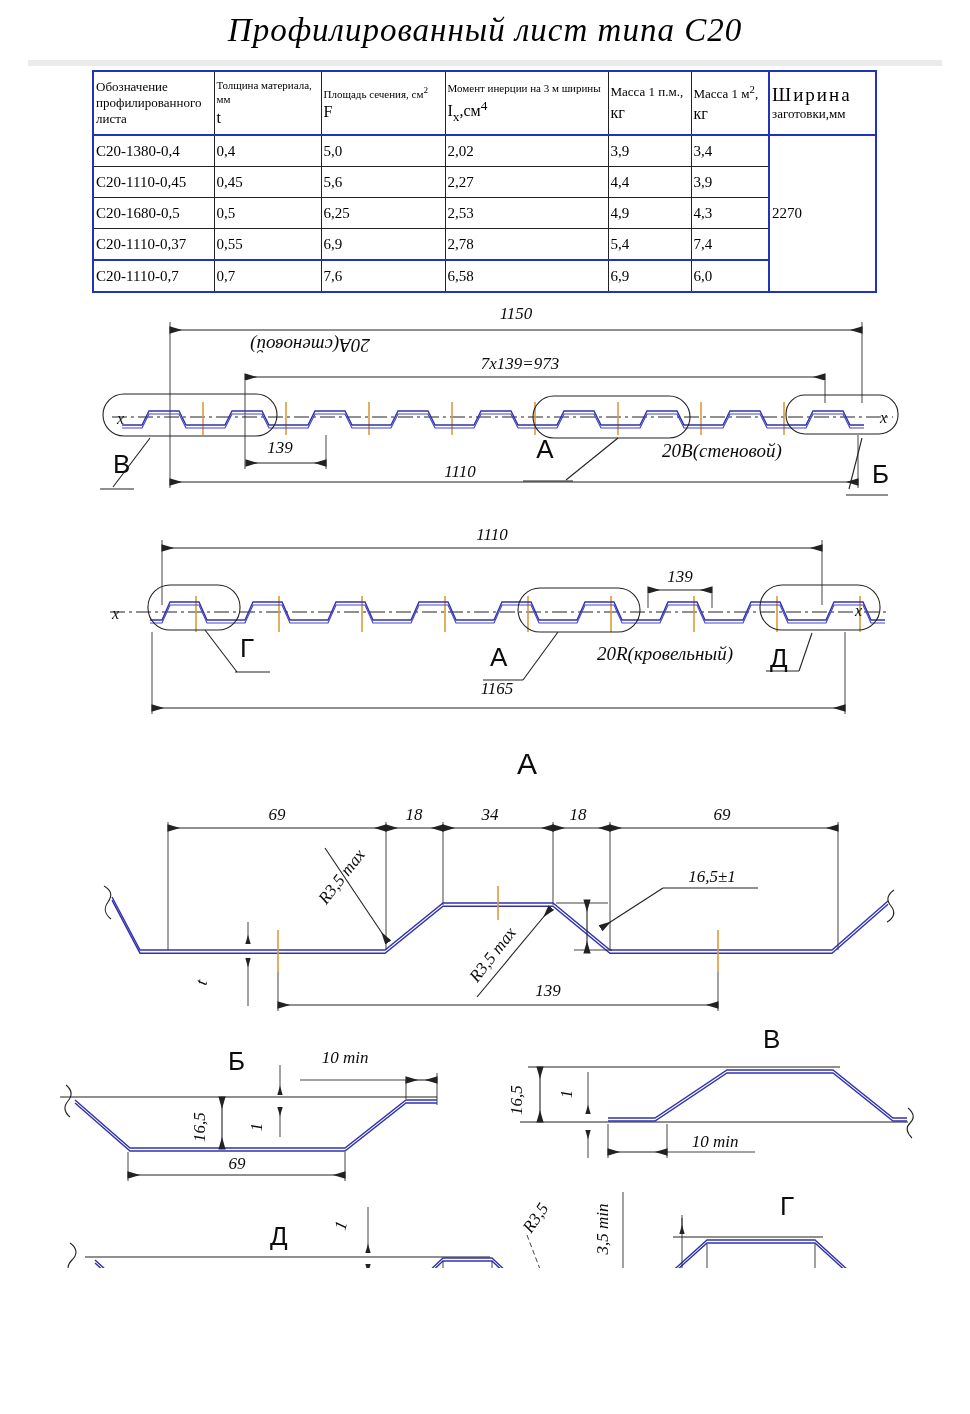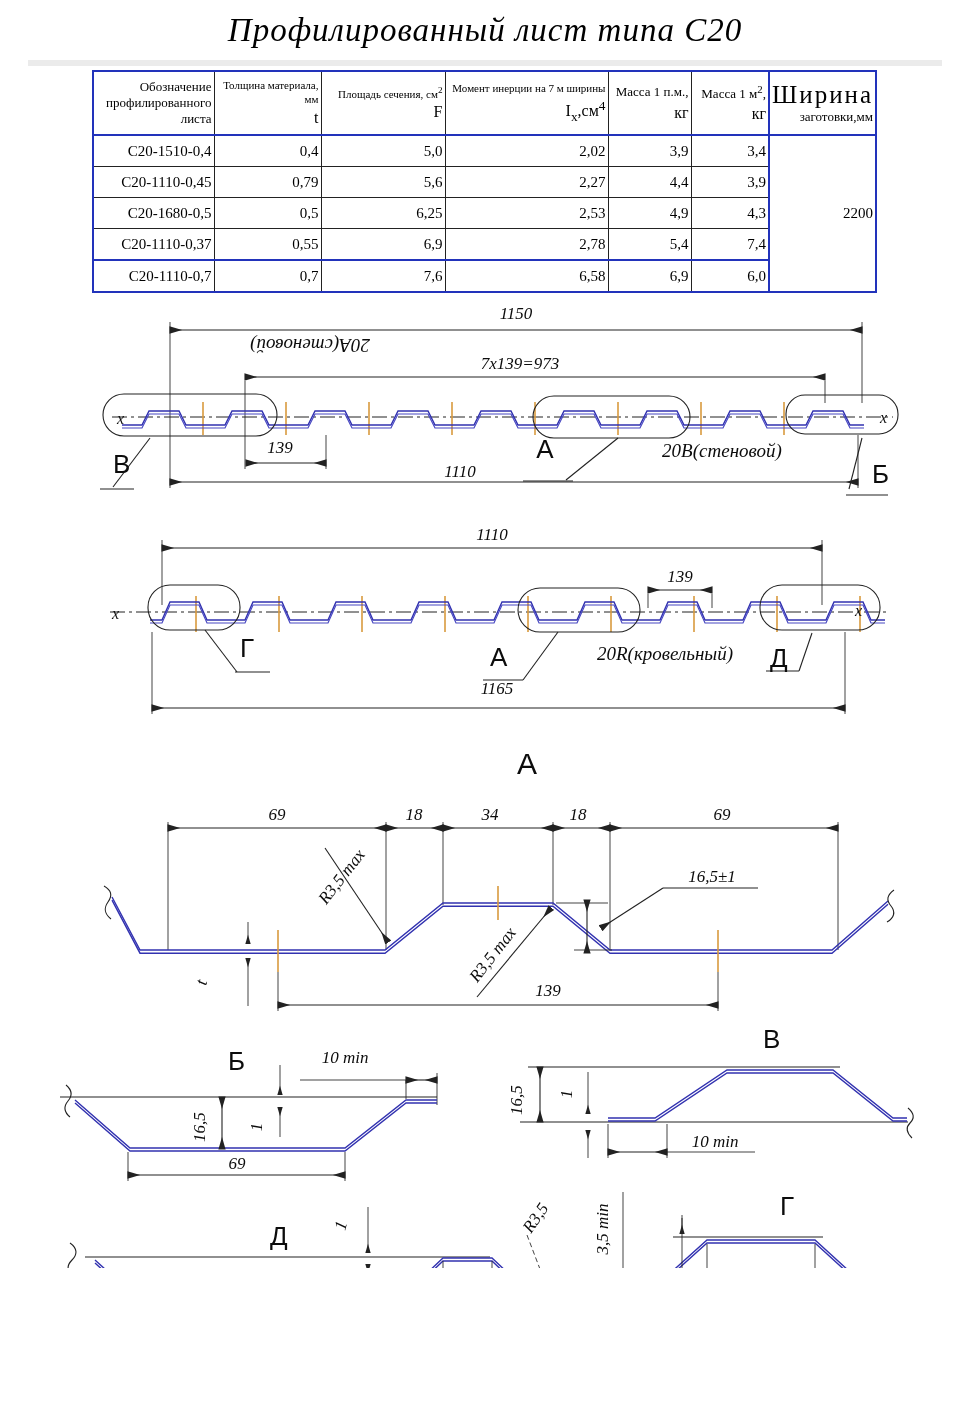--- a/index.html
+++ b/index.html
@@ -7,28 +7,28 @@
           font-family:"Liberation Serif", serif; overflow:hidden; }
   .title { position:absolute; top:12px; left:0; width:100%; text-align:center;
            font:italic 33px "Liberation Serif", serif; color:#000; letter-spacing:1px; }
   .scanline { position:absolute; top:60px; left:28px; width:914px; height:6px;
               background:#dadada; opacity:.55; }
 
   
   table.spec { position:absolute; left:92px; top:70px; width:783px;
                border-collapse:collapse; table-layout:fixed;
                border:2px solid #2233bb; }
-  table.spec th, table.spec td { border:1px solid #222; padding:0 2px; text-align:right;
+  table.spec th, table.spec td { border:1px solid #222; padding:0 2px; text-align:left;
                vertical-align:middle; font:15px "Liberation Serif", serif; color:#000; }
   table.spec th { height:62px; font-weight:normal; border-bottom:2px solid #2233bb; }
   table.spec td { height:30px; }
   .hsmall { font-size:11px; line-height:1.2; }
   .hname  { font-size:13px; line-height:1.25; }
   .hsym   { font-size:16px; padding-top:3px; }
-  .hbig   { font-size:25px; letter-spacing:2px; }
+  .hbig   { font-size:19px; letter-spacing:2px; }
   .bluecol { border-left:2px solid #2233bb !important; }
   tr.bluerow td { border-bottom:2px solid #2233bb; }
   td.name { text-align:left; padding-left:3px; }
 
   
   svg { position:absolute; overflow:visible; }
   .st   { stroke:#222; stroke-width:1.1; fill:none; }
   .ext  { stroke:#222; stroke-width:0.85; fill:none; }
   .dln  { stroke:#222; stroke-width:1.1; fill:none;
           marker-start:url(#arw); marker-end:url(#arw); }
@@ -70,48 +70,48 @@
           </th>
       <th>
         <div class="hsmall">Толщина материала, мм</div>
         <div class="hsym">t</div>
           </th>
       <th>
         <div class="hsmall"><span>Площадь сечения, см</span><sup>2</sup></div>
         <div class="hsym">F</div>
           </th>
       <th>
-        <div class="hsmall">Момент инерции на 7 м ширины</div>
+        <div class="hsmall">Момент инерции на 3 м ширины</div>
         <div class="hsym"><span>I</span><sub>x</sub><span>,см</span><sup>4</sup></div>
           </th>
       <th>
         <div class="hname">Масса 1 п.м.,</div>
         <div class="hsym">кг</div>
           </th>
       <th>
         <div class="hname"><span>Масса 1 м</span><sup>2</sup><span>,</span></div>
         <div class="hsym">кг</div>
           </th>
       <th class="bluecol">
         <div class="hbig">Ширина</div>
         <div class="hname">заготовки,мм</div>
           </th>
     </tr>
     <tr>
-      <td class="name">С20-1510-0,4</td>
+      <td class="name">С20-1380-0,4</td>
       <td>0,4</td>
       <td>5,0</td>
       <td>2,02</td>
       <td>3,9</td>
       <td>3,4</td>
-      <td class="bluecol" rowspan="5">2200</td>
+      <td class="bluecol" rowspan="5">2270</td>
     </tr>
     <tr>
       <td class="name">С20-1110-0,45</td>
-      <td>0,79</td>
+      <td>0,45</td>
       <td>5,6</td>
       <td>2,27</td>
       <td>4,4</td>
       <td>3,9</td>
     </tr>
     <tr>
       <td class="name">С20-1680-0,5</td>
       <td>0,5</td>
       <td>6,25</td>
       <td>2,53</td>

